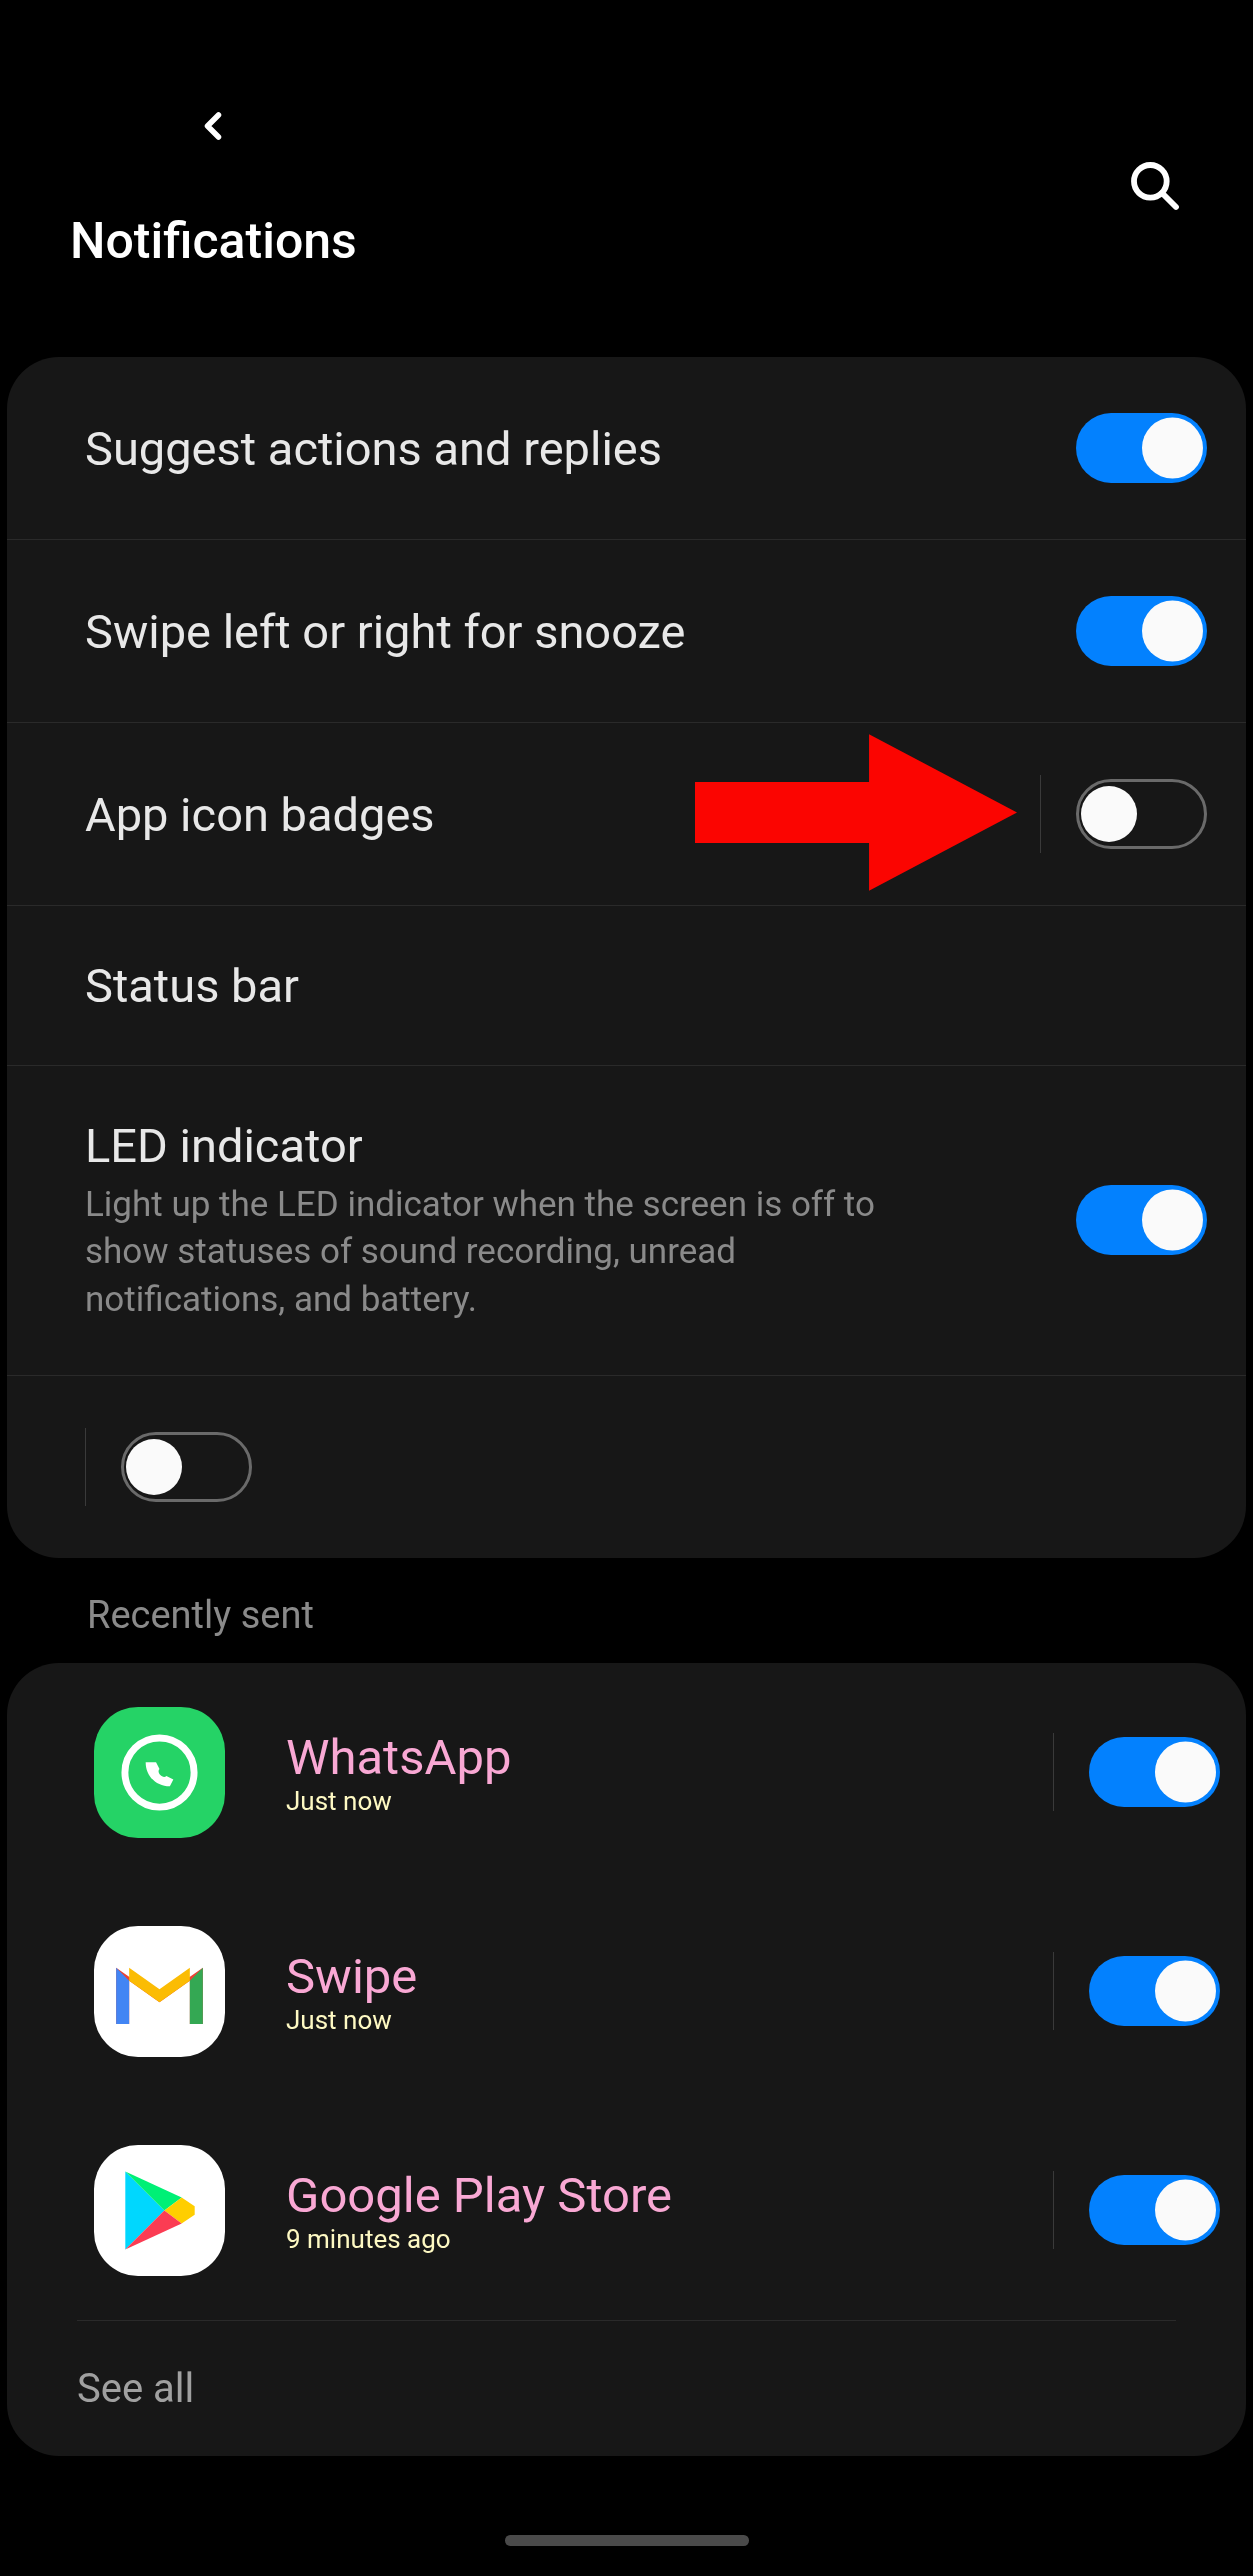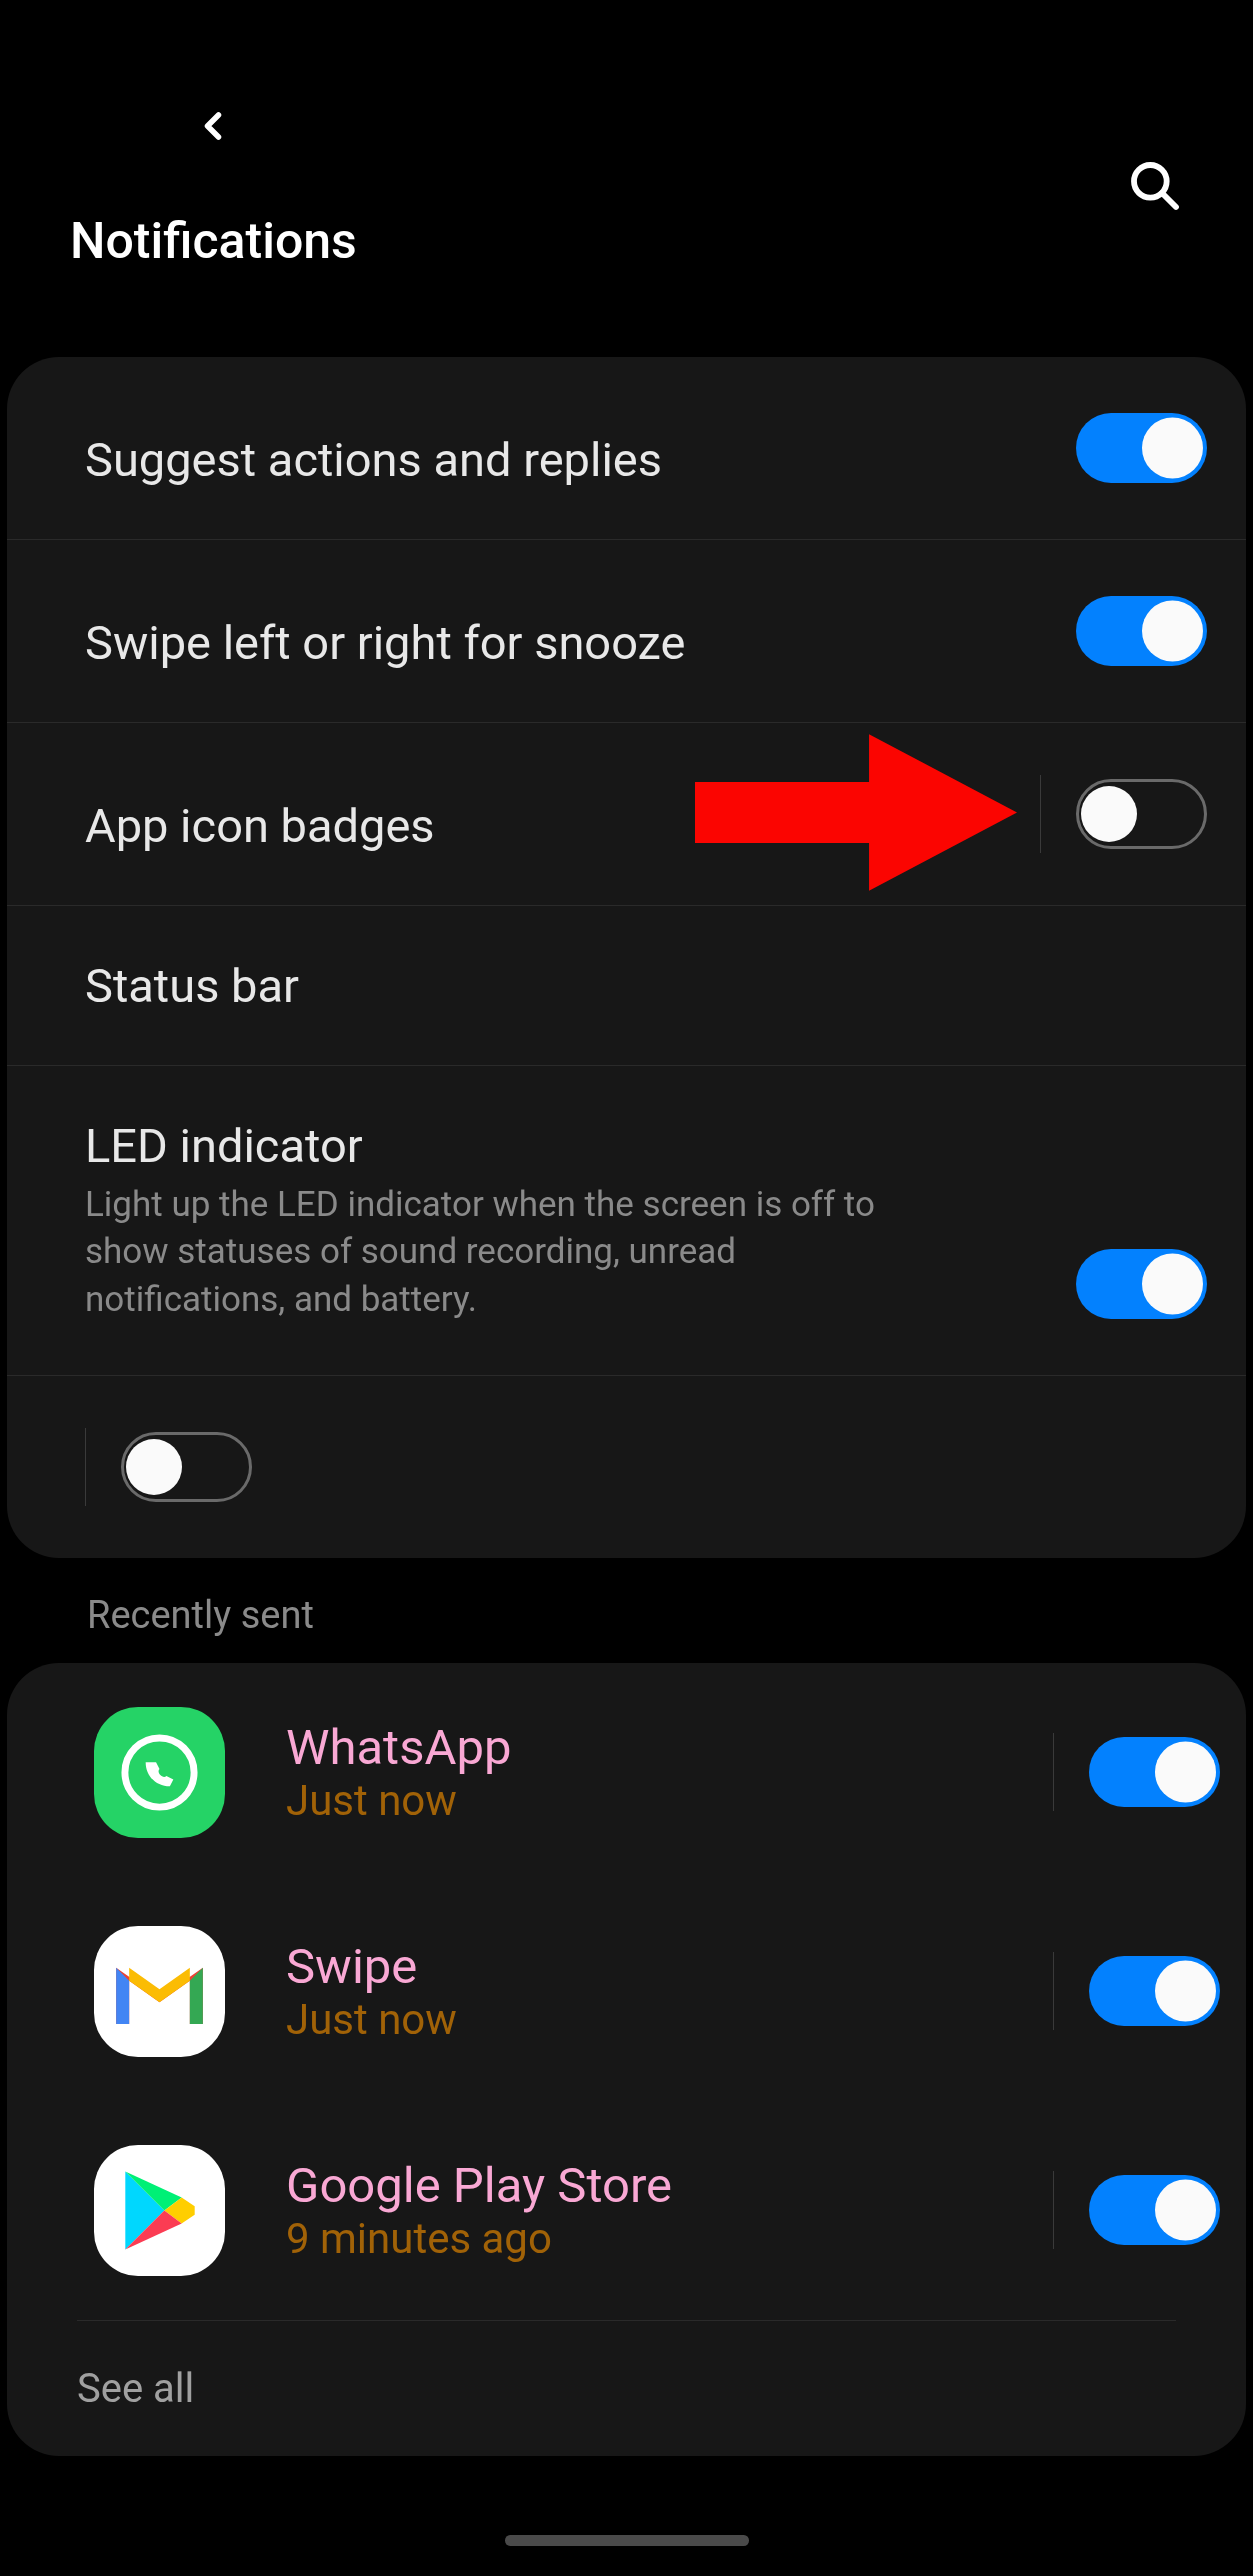--- a/index.html
+++ b/index.html
@@ -40,21 +40,21 @@
       width: 56px;
       height: 56px;
     }
     .card {
       background: #171717;
       border-radius: 52px;
       margin: 0 7px;
     }
     .row {
       display: flex;
-      align-items: flex-end;
+      align-items: center;
       justify-content: space-between;
       padding: 52px 39px 52px 78px;
       border-bottom: 0.9px solid #2a2a2a;
       position: relative;
     }
     .row:last-child {
       border-bottom: none;
     }
     .row-content {
       flex: 1;
@@ -153,22 +153,22 @@
     }
     .app-info {
       flex: 1;
     }
     .app-name {
       font-size: 49px;
       font-weight: 400;
       color: #f9a8d4;
     }
     .app-time {
-      font-size: 42px;
-      color: #a16207;
+      font-size: 26px;
+      color: #fef9c3;
     }
     .see-all-row {
       padding: 44px 0;
       border-top: 0.9px solid #2a2a2a;
       margin: 0 70px;
     }
     .see-all {
       font-size: 40px;
       color: #a0a0a0;
     }

